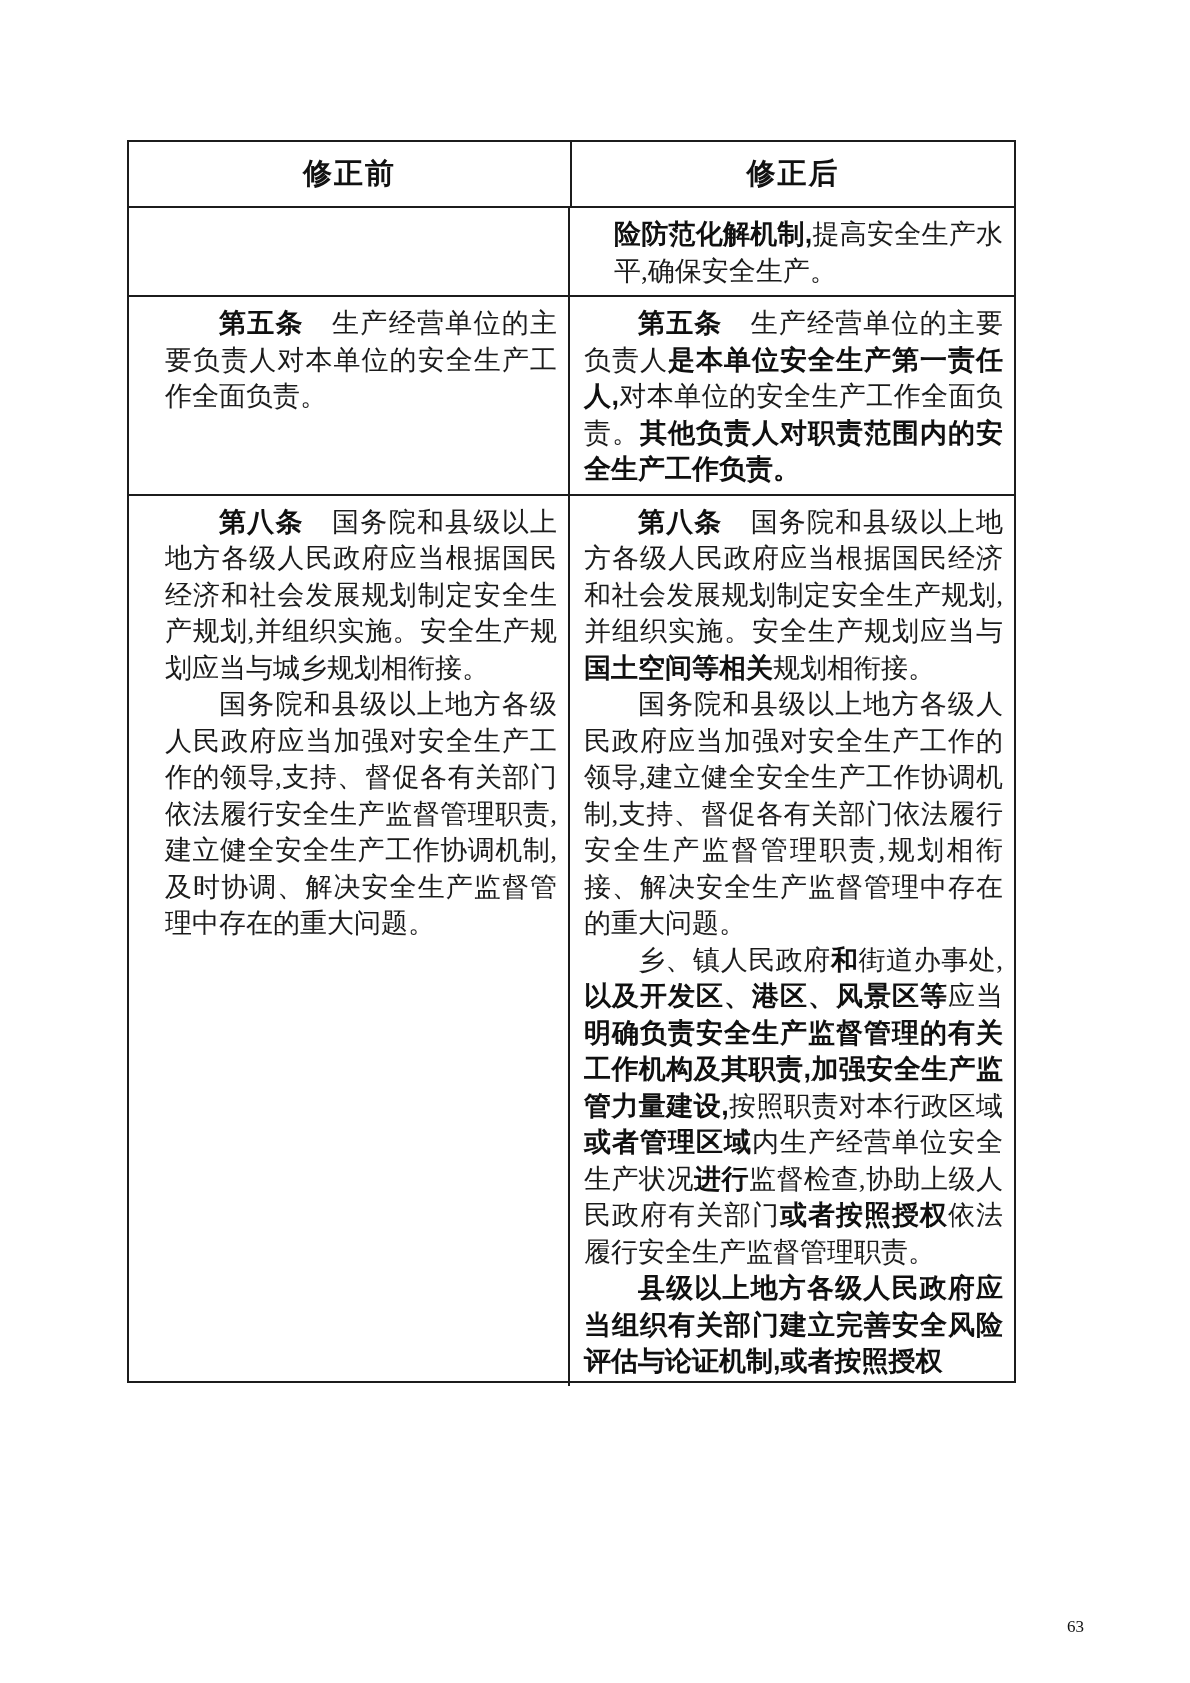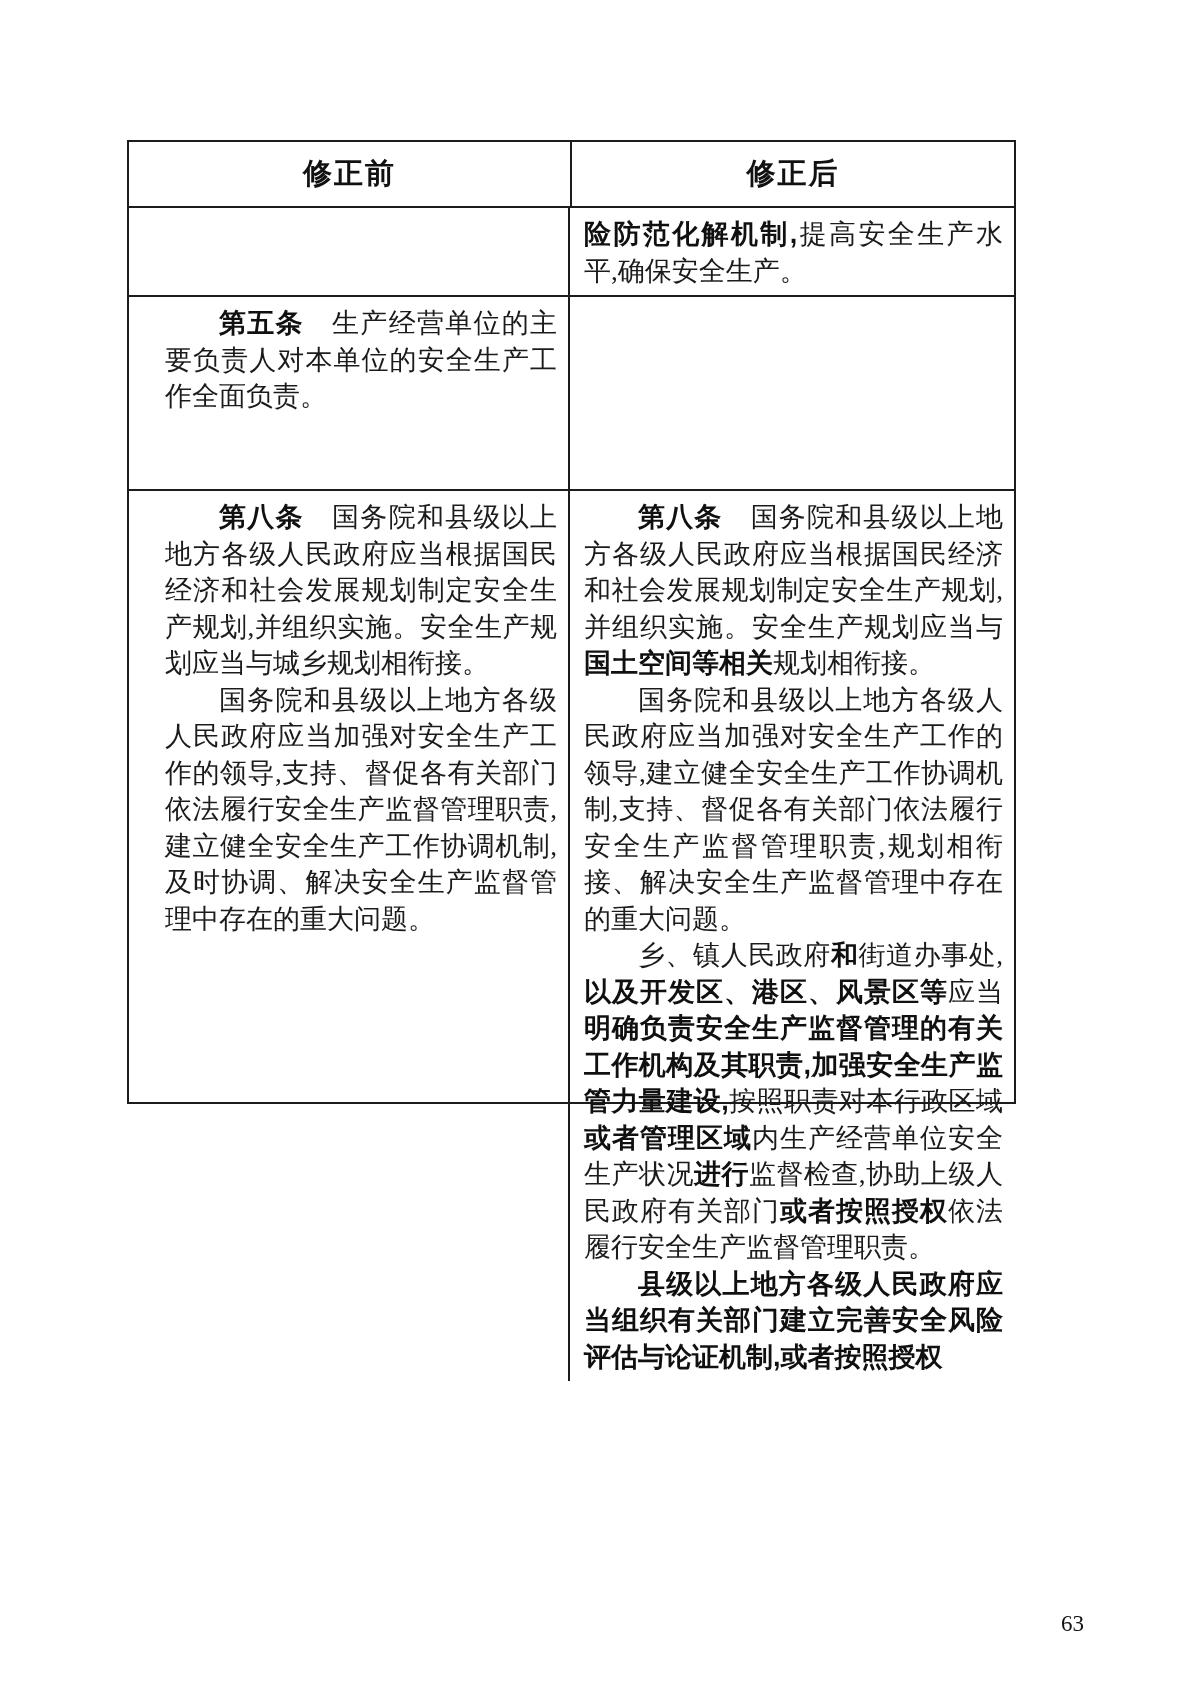--- a/index.html
+++ b/index.html
@@ -6,21 +6,21 @@
   body {
     width: 1190px; height: 1683px;
     background: #ffffff;
     position: relative;
     font-family: "Liberation Serif", "DejaVu Serif", serif;
   }
   .page { position: absolute; inset: 0; background: #fff; }
 
   .cmp-table {
     position: absolute; left: 127px; top: 140px;
-    width: 889px; height: 964px;
+    width: 889px; height: 1243px;
     border: 2px solid #1c1c1c;
     box-sizing: border-box;
     display: flex; flex-direction: column;
     background: #fff;
   }
   .thead {
     flex: 0 0 64px;
     display: flex;
     border-bottom: 2px solid #1c1c1c;
   }
@@ -51,34 +51,34 @@
   .para {
     margin: 0;
     font-family: "Liberation Serif", "DejaVu Serif", serif;
     font-size: 27px;
     line-height: 36.5px;
     color: #1b1b1b;
     text-align: justify;
     text-justify: inter-ideograph;
     text-indent: 2em;
   }
-  .para.no-indent { text-indent: 0; }
+  .para.no-indent { text-indent: 0; margin-left: 30px; }
 
   .run { font-weight: 400; }
   .run.bold-run {
     font-family: "Liberation Sans", "DejaVu Sans", sans-serif;
     font-weight: 700;
     color: #101010;
   }
 
   .pageno {
     position: absolute;
     right: 106px; bottom: 46px;
     font-family: "Liberation Serif", "DejaVu Serif", serif;
-    font-size: 23px; color: #111;
+    font-size: 17px; color: #111;
   }
 </style>
 </head>
 <body>
 
 <div class="page">
   <div class="cmp-table">
     <div class="thead">
       <div class="th th-left">修正前</div>
       <div class="th th-right">修正后</div>
@@ -87,20 +87,23 @@
         <div class="row row-0">
           <div class="cell left"></div>
           <div class="cell right">
             <p class="para no-indent"><span class="run bold-run">险防范化解机制,</span><span class="run">提高安全生产水平,确保安全生产。</span></p>
           </div>
         </div>
         <div class="row row-1">
           <div class="cell left">
             <p class="para"><span class="run bold-run">第五条</span><span class="run">　生产经营单位的主要负责人对本单位的安全生产工作全面负责。</span></p>
           </div>
+          <div class="cell right">
+            <p class="para"><span class="run bold-run">第五条</span><span class="run">　生产经营单位的主要负责人</span><span class="run bold-run">是本单位安全生产第一责任人,</span><span class="run">对本单位的安全生产工作全面负责。</span><span class="run bold-run">其他负责人对职责范围内的安全生产工作负责。</span></p>
+          </div>
         </div>
         <div class="row row-2">
           <div class="cell left">
             <p class="para"><span class="run bold-run">第八条</span><span class="run">　国务院和县级以上地方各级人民政府应当根据国民经济和社会发展规划制定安全生产规划,并组织实施。安全生产规划应当与城乡规划相衔接。</span></p>
             <p class="para"><span class="run">国务院和县级以上地方各级人民政府应当加强对安全生产工作的领导,支持、督促各有关部门依法履行安全生产监督管理职责,建立健全安全生产工作协调机制,及时协调、解决安全生产监督管理中存在的重大问题。</span></p>
           </div>
           <div class="cell right">
             <p class="para"><span class="run bold-run">第八条</span><span class="run">　国务院和县级以上地方各级人民政府应当根据国民经济和社会发展规划制定安全生产规划,并组织实施。安全生产规划应当与</span><span class="run bold-run">国土空间等相关</span><span class="run">规划相衔接。</span></p>
             <p class="para"><span class="run">国务院和县级以上地方各级人民政府应当加强对安全生产工作的领导,建立健全安全生产工作协调机制,支持、督促各有关部门依法履行安全生产监督管理职责,规划相衔接、解决安全生产监督管理中存在的重大问题。</span></p>
             <p class="para"><span class="run">乡、镇人民政府</span><span class="run bold-run">和</span><span class="run">街道办事处,</span><span class="run bold-run">以及开发区、港区、风景区等</span><span class="run">应当</span><span class="run bold-run">明确负责安全生产监督管理的有关工作机构及其职责,加强安全生产监管力量建设,</span><span class="run">按照职责对本行政区域</span><span class="run bold-run">或者管理区域</span><span class="run">内生产经营单位安全生产状况</span><span class="run bold-run">进行</span><span class="run">监督检查,协助上级人民政府有关部门</span><span class="run bold-run">或者按照授权</span><span class="run">依法履行安全生产监督管理职责。</span></p>

